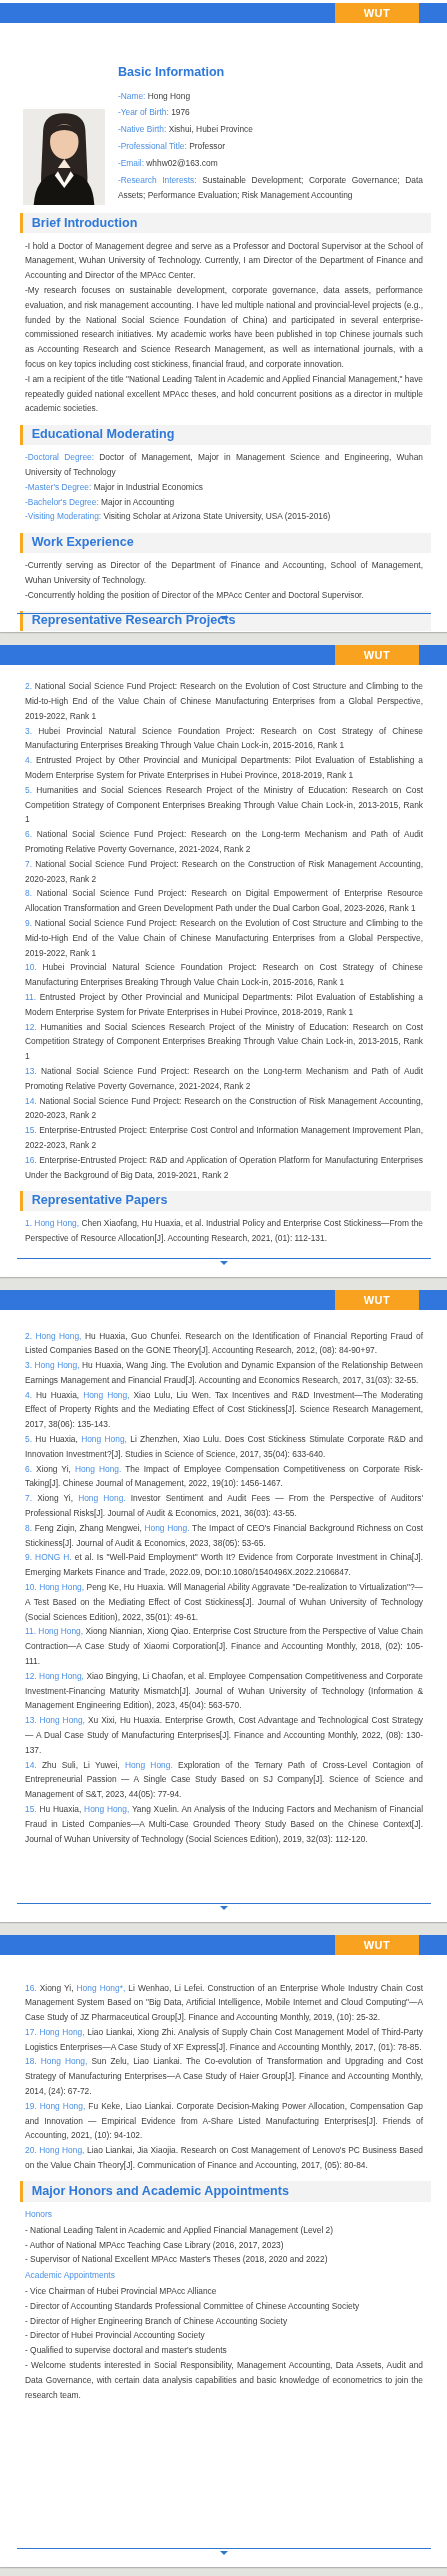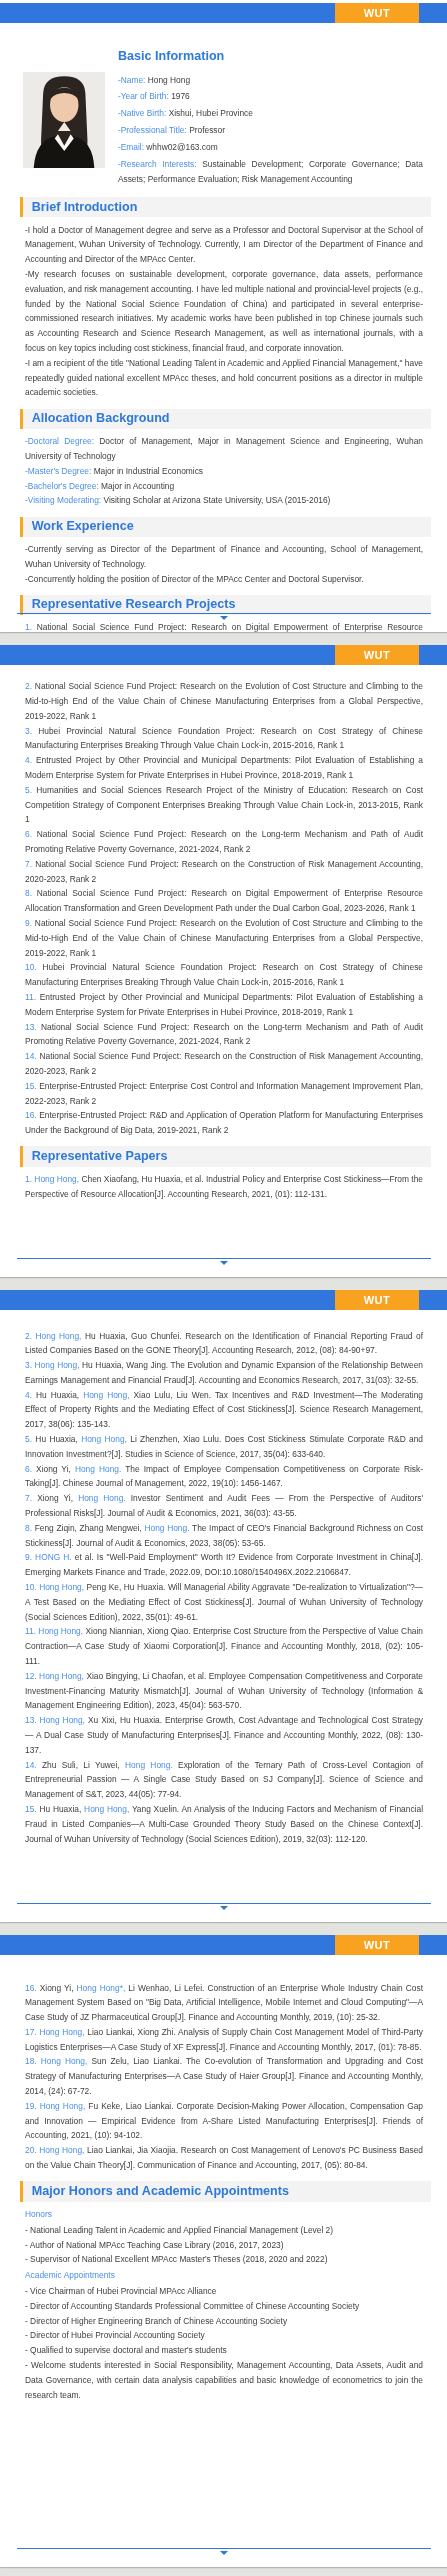--- a/index.html
+++ b/index.html
@@ -41,21 +41,21 @@
     width:84px;height:19.5px;
     background:var(--tab-orange);
     color:#fff;
     font-size:11px;font-weight:bold;letter-spacing:0.5px;
     display:flex;align-items:center;justify-content:center;text-align:right;
   }
   .content{padding:14.8px 25px 0 25px;}
   .page-1 .content{padding-top:29.5px;}
 
   
-  .basic-row{display:flex;align-items:center;}
+  .basic-row{display:flex;align-items:flex-end;margin-top:16px;}
   .photo{
     flex:0 0 82px;width:82px;height:96px;
     margin-left:-2.1px;
     background:#edebe7;
     overflow:hidden;
   }
   .basic-col{margin-left:13px;flex:1;}
   .basic-title{
     margin:-3.2px 0 9.5px 0;
     font-size:12.6px;font-weight:bold;color:var(--title-blue);
@@ -132,21 +132,21 @@
       <h2 class="sec-title">Brief Introduction</h2>
       <div>
 
       <p class="para">-I hold a Doctor of Management degree and serve as a Professor and Doctoral Supervisor at the School of Management, Wuhan University of Technology. Currently, I am Director of the Department of Finance and Accounting and Director of the MPAcc Center.</p>
           <p class="para">-My research focuses on sustainable development, corporate governance, data assets, performance evaluation, and risk management accounting. I have led multiple national and provincial-level projects (e.g., funded by the National Social Science Foundation of China) and participated in several enterprise-commissioned research initiatives. My academic works have been published in top Chinese journals such as Accounting Research and Science Research Management, as well as international journals, with a focus on key topics including cost stickiness, financial fraud, and corporate innovation.</p>
           <p class="para">-I am a recipient of the title "National Leading Talent in Academic and Applied Financial Management," have repeatedly guided national excellent MPAcc theses, and hold concurrent positions as a director in multiple academic societies.</p>
         </div>
     </div>
 
     <div>
-      <h2 class="sec-title">Allocation Background</h2>
+      <h2 class="sec-title">Educational Moderating</h2>
       <div>
 
           <p class="para"><span class="lab hl">-Doctoral Degree:</span><span> </span><span class="val">Doctor of Management, Major in Management Science and Engineering, Wuhan University of Technology</span></p>
 
           <p class="para"><span class="lab hl">-Master's Degree:</span><span> </span><span class="val">Major in Industrial Economics</span></p>
 
           <p class="para"><span class="lab hl">-Bachelor's Degree:</span><span> </span><span class="val">Major in Accounting</span></p>
 
           <p class="para"><span class="lab hl">-Visiting Moderating:</span><span> </span><span class="val">Visiting Scholar at Arizona State University, USA (2015-2016)</span></p>
         </div>
@@ -194,20 +194,21 @@
         <p class="para"><span class="hl">7.</span><span> National Social Science Fund Project: Research on the Construction of Risk Management Accounting, 2020-2023, Rank 2</span></p>
 
         <p class="para"><span class="hl">8.</span><span> National Social Science Fund Project: Research on Digital Empowerment of Enterprise Resource Allocation Transformation and Green Development Path under the Dual Carbon Goal, 2023-2026, Rank 1</span></p>
 
         <p class="para"><span class="hl">9.</span><span> National Social Science Fund Project: Research on the Evolution of Cost Structure and Climbing to the Mid-to-High End of the Value Chain of Chinese Manufacturing Enterprises from a Global Perspective, 2019-2022, Rank 1</span></p>
 
         <p class="para"><span class="hl">10.</span><span> Hubei Provincial Natural Science Foundation Project: Research on Cost Strategy of Chinese Manufacturing Enterprises Breaking Through Value Chain Lock-in, 2015-2016, Rank 1</span></p>
 
         <p class="para"><span class="hl">11.</span><span> Entrusted Project by Other Provincial and Municipal Departments: Pilot Evaluation of Establishing a Modern Enterprise System for Private Enterprises in Hubei Province, 2018-2019, Rank 1</span></p>
 
+        <p class="para"><span class="hl">12.</span><span> Humanities and Social Sciences Research Project of the Ministry of Education: Research on Cost Competition Strategy of Component Enterprises Breaking Through Value Chain Lock-in, 2013-2015, Rank 1</span></p>
 
         <p class="para"><span class="hl">13.</span><span> National Social Science Fund Project: Research on the Long-term Mechanism and Path of Audit Promoting Relative Poverty Governance, 2021-2024, Rank 2</span></p>
 
         <p class="para"><span class="hl">14.</span><span> National Social Science Fund Project: Research on the Construction of Risk Management Accounting, 2020-2023, Rank 2</span></p>
 
         <p class="para"><span class="hl">15.</span><span> Enterprise-Entrusted Project: Enterprise Cost Control and Information Management Improvement Plan, 2022-2023, Rank 2</span></p>
 
         <p class="para"><span class="hl">16.</span><span> Enterprise-Entrusted Project: R&amp;D and Application of Operation Platform for Manufacturing Enterprises Under the Background of Big Data, 2019-2021, Rank 2</span></p>
       </div>
 

